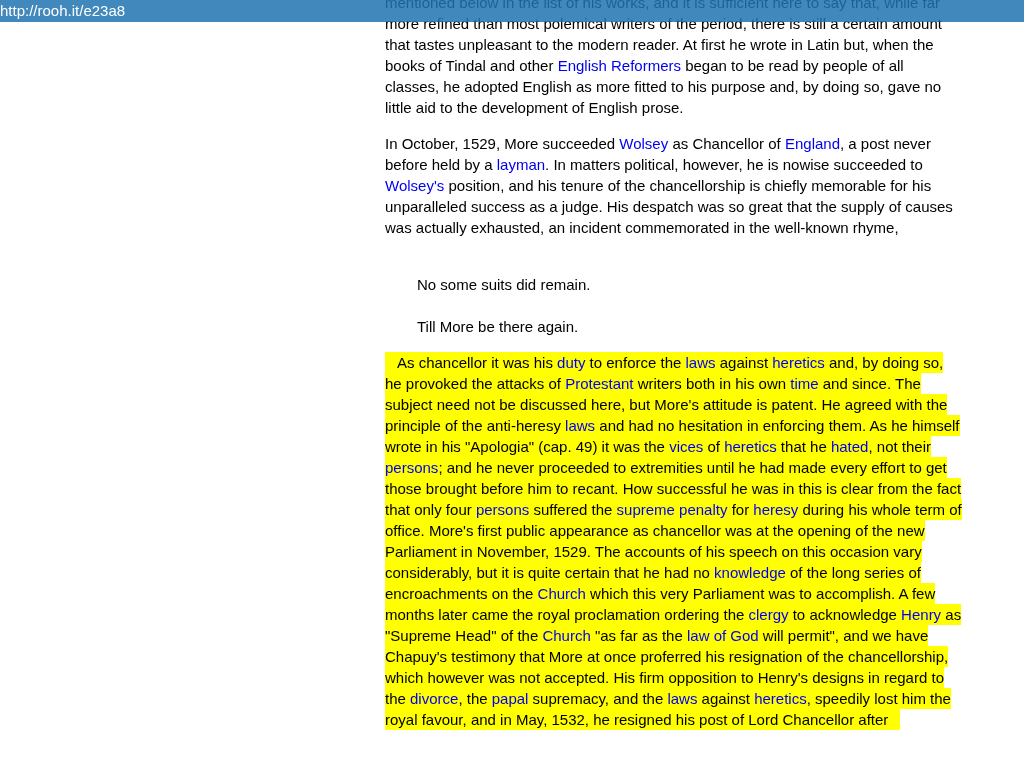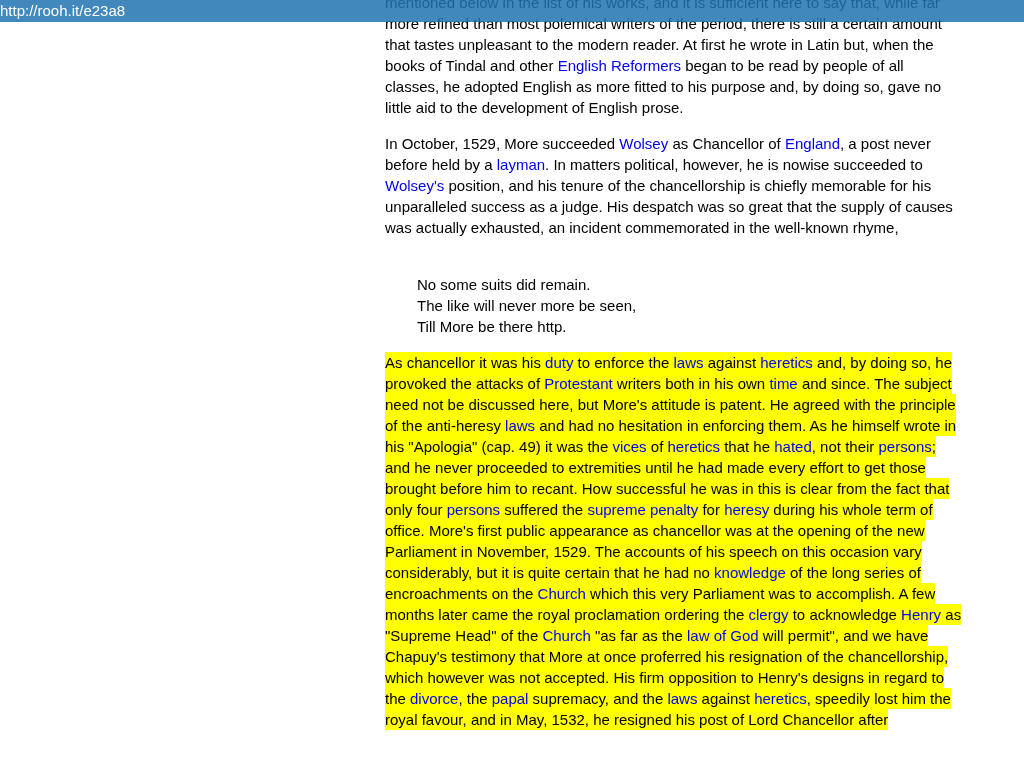--- a/index.html
+++ b/index.html
@@ -45,31 +45,31 @@
   .page p { margin: 15px 0; }
   .page > :first-child { margin-top: 0; }
   .page blockquote { margin: 15px 0 15px 32px; }
   a.link {
     color: var(--link-blue);
     text-decoration: none;
     cursor: pointer;
   }
   .hl {
     background: var(--highlight-yellow);
-    padding: 2px 0;
+    padding: 2px 12px;
   }
 </style>
 </head>
 <body>
 
 <div class="toolbar">
   <span class="url">http://rooh.it/e23a8</span>
 </div>
 
 <div class="page">
   <p>mentioned below in the list of his works, and it is sufficient here to say that, while far more refined than most polemical writers of the period, there is still a certain amount that tastes unpleasant to the modern reader. At first he wrote in Latin but, when the books of Tindal and other <a class="link" href="#">English Reformers</a> began to be read by people of all classes, he adopted English as more fitted to his purpose and, by doing so, gave no little aid to the development of English prose.</p>
 
   <p>In October, 1529, More succeeded <a class="link" href="#">Wolsey</a> as Chancellor of <a class="link" href="#">England</a>, a post never before held by a <a class="link" href="#">layman</a>. In matters political, however, he is nowise succeeded to <a class="link" href="#">Wolsey's</a> position, and his tenure of the chancellorship is chiefly memorable for his unparalleled success as a judge. His despatch was so great that the supply of causes was actually exhausted, an incident commemorated in the well-known rhyme,</p>
 
-  <blockquote><br><span>No some suits did remain.</span><br><span>The like will never more be seen,</span><br><span>Till More be there http.</span></blockquote>
+  <blockquote><br><span>No some suits did remain.</span><br><br><span>Till More be there again.</span></blockquote>
 
   <p><span class="hl">As chancellor it was his <a class="link" href="#">duty</a> to enforce the <a class="link" href="#">laws</a> against <a class="link" href="#">heretics</a> and, by doing so, he provoked the attacks of <a class="link" href="#">Protestant</a> writers both in his own <a class="link" href="#">time</a> and since. The subject need not be discussed here, but More's attitude is patent. He agreed with the principle of the anti-heresy <a class="link" href="#">laws</a> and had no hesitation in enforcing them. As he himself wrote in his "Apologia" (cap. 49) it was the <a class="link" href="#">vices</a> of <a class="link" href="#">heretics</a> that he <a class="link" href="#">hated</a>, not their <a class="link" href="#">persons</a>; and he never proceeded to extremities until he had made every effort to get those brought before him to recant. How successful he was in this is clear from the fact that only four <a class="link" href="#">persons</a> suffered the <a class="link" href="#">supreme penalty</a> for <a class="link" href="#">heresy</a> during his whole term of office. More's first public appearance as chancellor was at the opening of the new Parliament in November, 1529. The accounts of his speech on this occasion vary considerably, but it is quite certain that he had no <a class="link" href="#">knowledge</a> of the long series of encroachments on the <a class="link" href="#">Church</a> which this very Parliament was to accomplish. A few months later came the royal proclamation ordering the <a class="link" href="#">clergy</a> to acknowledge <a class="link" href="#">Henry</a> as "Supreme Head" of the <a class="link" href="#">Church</a> "as far as the <a class="link" href="#">law of God</a> will permit", and we have Chapuy's testimony that More at once proferred his resignation of the chancellorship, which however was not accepted. His firm opposition to Henry's designs in regard to the <a class="link" href="#">divorce</a>, the <a class="link" href="#">papal</a> supremacy, and the <a class="link" href="#">laws</a> against <a class="link" href="#">heretics</a>, speedily lost him the royal favour, and in May, 1532, he resigned his post of Lord Chancellor after</span></p>
 </div>
 
 </body></html>

